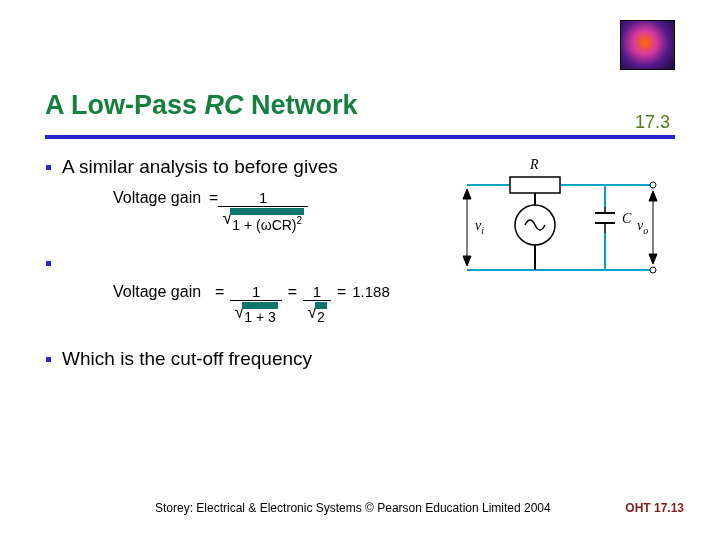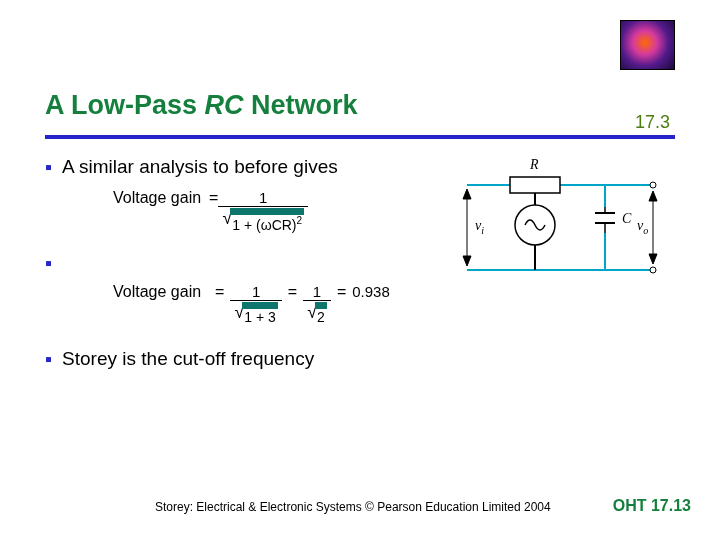--- a/index.html
+++ b/index.html
@@ -100,34 +100,34 @@
     position: absolute;
     top: 155px;
     right: 55px;
     width: 210px;
     height: 130px;
   }
   .footer {
     position: absolute;
     bottom: 25px;
     left: 45px;
-    right: 29px;
+    right: 36px;
     display: flex;
     justify-content: space-between;
     align-items: baseline;
   }
   .copyright {
     font-size: 12px;
     color: #000;
     margin-left: 110px;
   }
   .slide-num {
-    font-size: 16px;
+    font-size: 12px;
     font-weight: bold;
-    color: #15803d;
+    color: #7f1d1d;
     margin-top: 19px;
   }
   .b2 { margin-top: 16px; }
   .b3 { margin-top: 22px; }
   .eq2 { margin: 8px 0 10px 60px; }
   .eq2 .eq-row { gap: 6px; }
   .blk1 { max-width: 360px; }
 </style>
 </head>
 <body>
@@ -189,27 +189,27 @@
       <span class="frac">
         <span class="num">1</span>
         <span class="den">
           <span class="sqrt">
             <span class="sqrt-sym">√</span>
             <span class="sqrt-body">2</span>
           </span>
         </span>
       </span>
       <span>=</span>
-      <span style="font-size:15px">0.938</span>
+      <span style="font-size:15px">1.188</span>
     </div>
   </div>
 
   <div class="bullet b3">
     <span class="bmark">▪</span>
-    <span class="btxt">Storey is the cut-off frequency</span>
+    <span class="btxt">Which is the cut-off frequency</span>
   </div>
 
 </div>
 
 <svg class="circuit" viewBox="0 0 210 130">
 
   <g stroke="#00a6c8" stroke-width="2" fill="none">
     <line x1="12" y1="30" x2="55" y2="30"></line>
     <line x1="105" y1="30" x2="198" y2="30"></line>
     <line x1="150" y1="30" x2="150" y2="52"></line>

